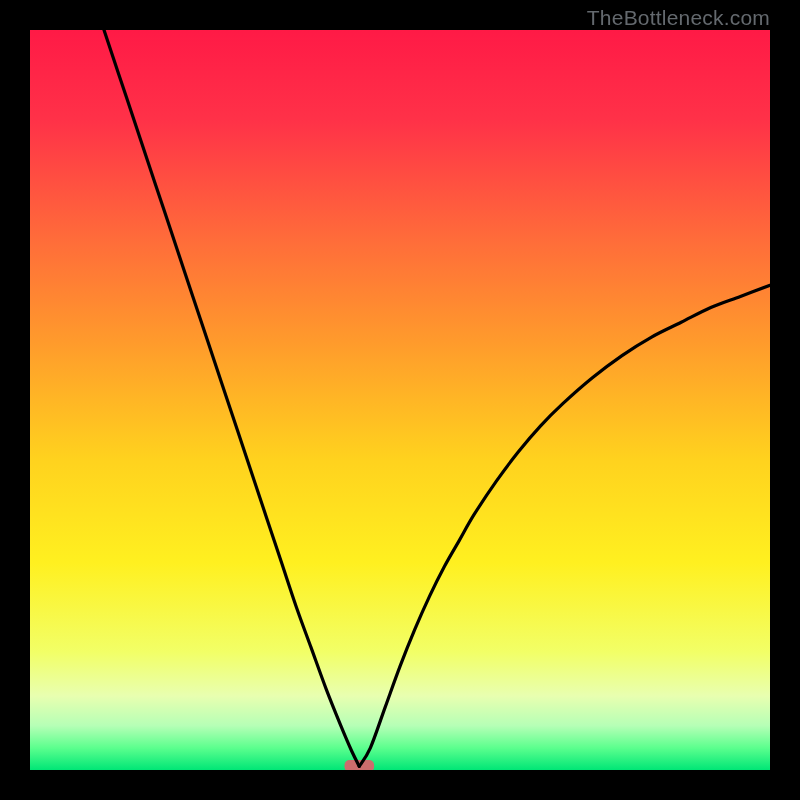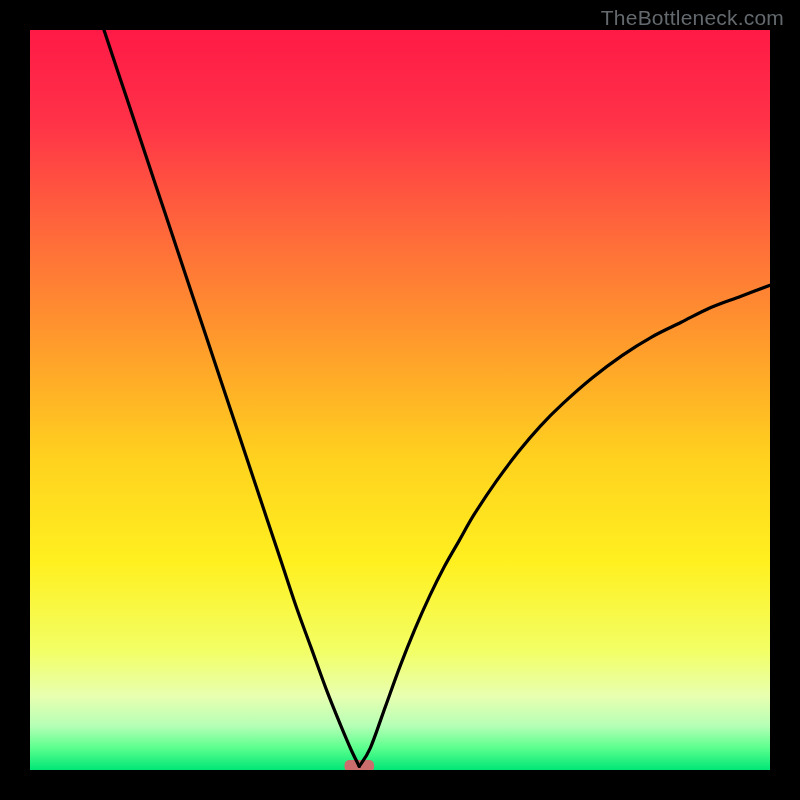--- a/index.html
+++ b/index.html
@@ -20,21 +20,21 @@
   .plot-area {
     position: absolute;
     left: 30px;
     top: 30px;
     width: 740px;
     height: 740px;
   }
   .watermark {
     position: absolute;
     top: 6px;
-    right: 16px;
+    right: 30px;
     color: #64696e;
     font-size: 21px;
     font-weight: 400;
     letter-spacing: 0.2px;
     z-index: 5;
   }
   svg {
     display: block;
   }
 </style>

